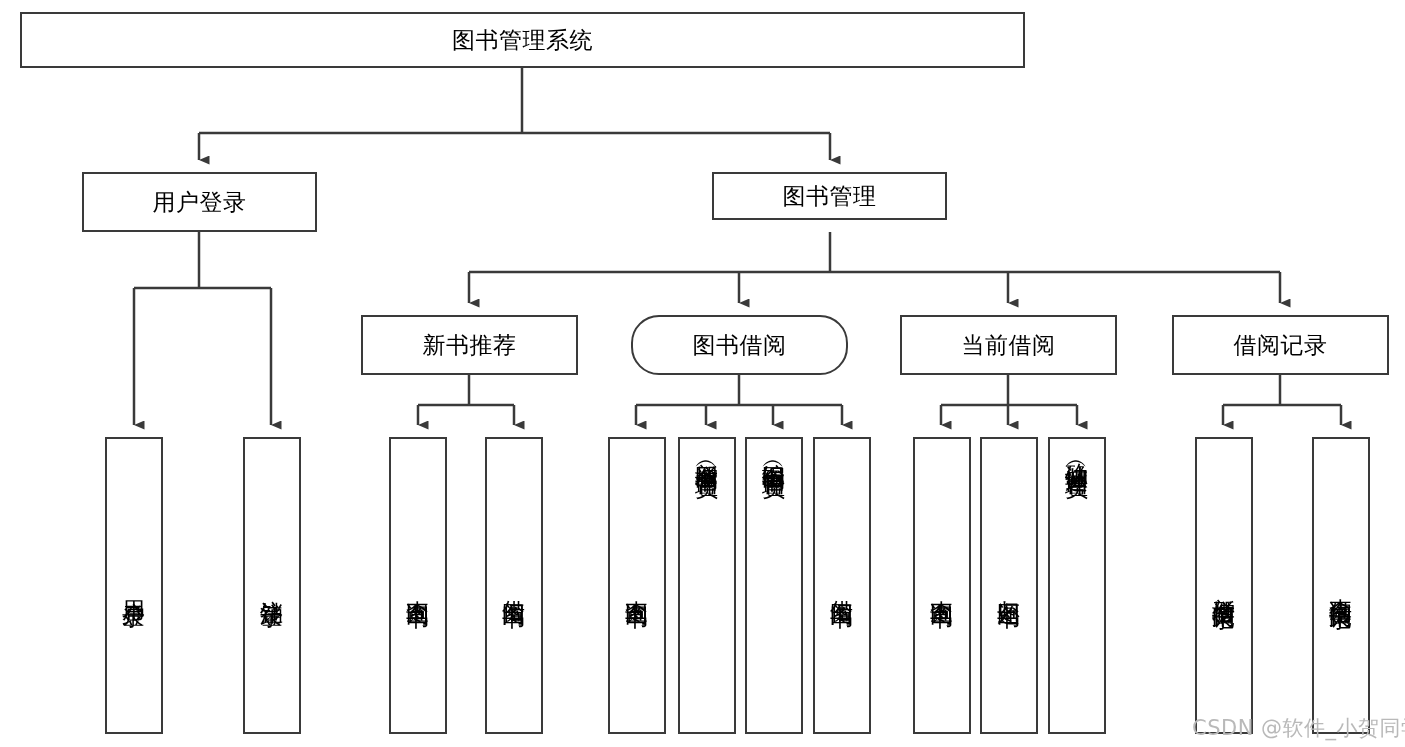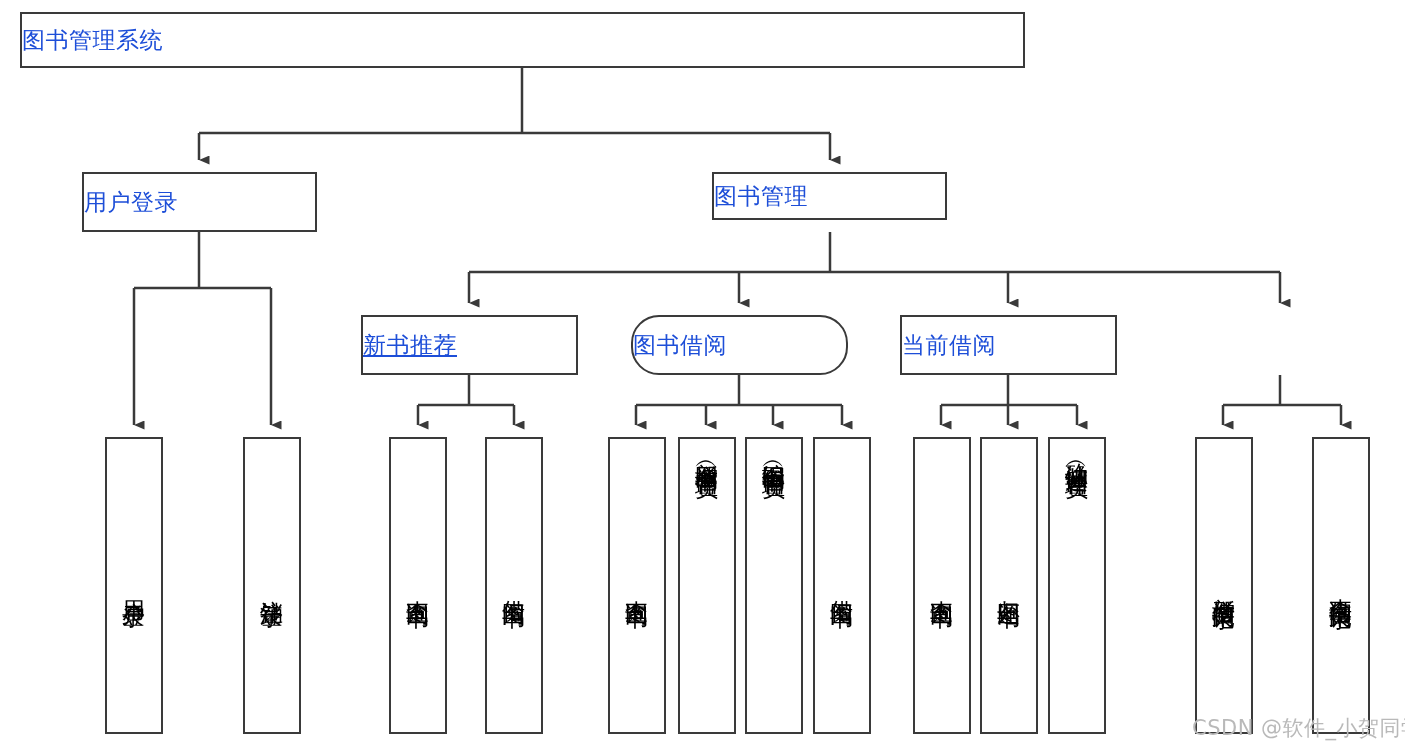--- a/index.html
+++ b/index.html
@@ -25,21 +25,22 @@
     height: 747px;
     pointer-events: none;
   }
   .node {
     position: absolute;
     box-sizing: border-box;
     border: 2.5px solid #3a3a3a;
     background: #ffffff;
     display: flex;
     align-items: center;
-    color: #1d4ed8;
+    justify-content: center;
+    color: #000000;
   }
   .node-h {
     font-size: 23px;
     letter-spacing: 0.5px;
     line-height: 1;
   }
   .node-v {
     writing-mode: vertical-rl;
     text-orientation: upright;
     font-size: 23px;
@@ -125,28 +126,31 @@
     <span>图书管理系统</span>
   </div>
 
   <div class="node node-h" style="left:82px; top:172px; width:235px; height:60px;">
     <span>用户登录</span>
   </div>
   <div class="node node-h" style="left:712px; top:172px; width:235px; height:48px;">
     <span>图书管理</span>
   </div>
 
-  <div class="node node-h" style="left:361px; top:315px; width:217px; height:60px;text-decoration:underline;">
+  <div class="node node-h" style="left:361px; top:315px; width:217px; height:60px;">
     <span>新书推荐</span>
   </div>
   <div class="node node-h" style="left:631px; top:315px; width:217px; height:60px;border-radius:28px;">
     <span>图书借阅</span>
   </div>
   <div class="node node-h" style="left:900px; top:315px; width:217px; height:60px;">
     <span>当前借阅</span>
+  </div>
+  <div class="node node-h" style="left:1172px; top:315px; width:217px; height:60px;">
+    <span>借阅记录</span>
   </div>
 
   <div class="leaf center" style="left:105px; top:437px; width:58px; height:297px;">
     <span class="node-v">用户登录</span>
   </div>
   <div class="leaf center" style="left:243px; top:437px; width:58px; height:297px;">
     <span class="node-v">注销登录</span>
   </div>
 
   <div class="leaf center" style="left:389px; top:437px; width:58px; height:297px;">

